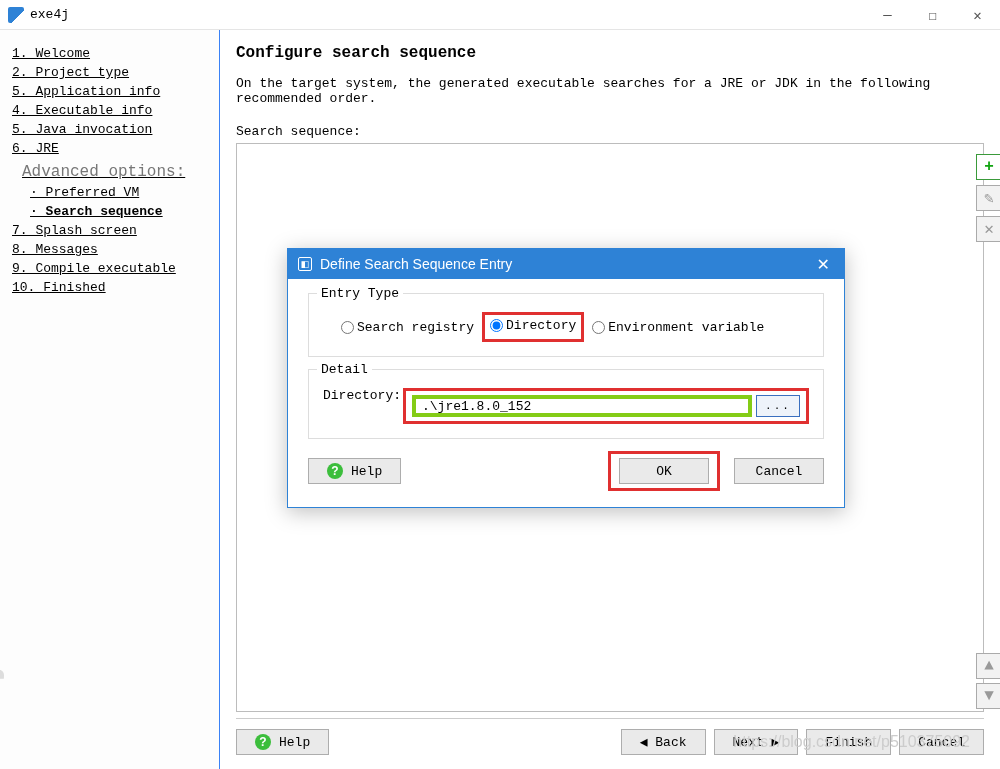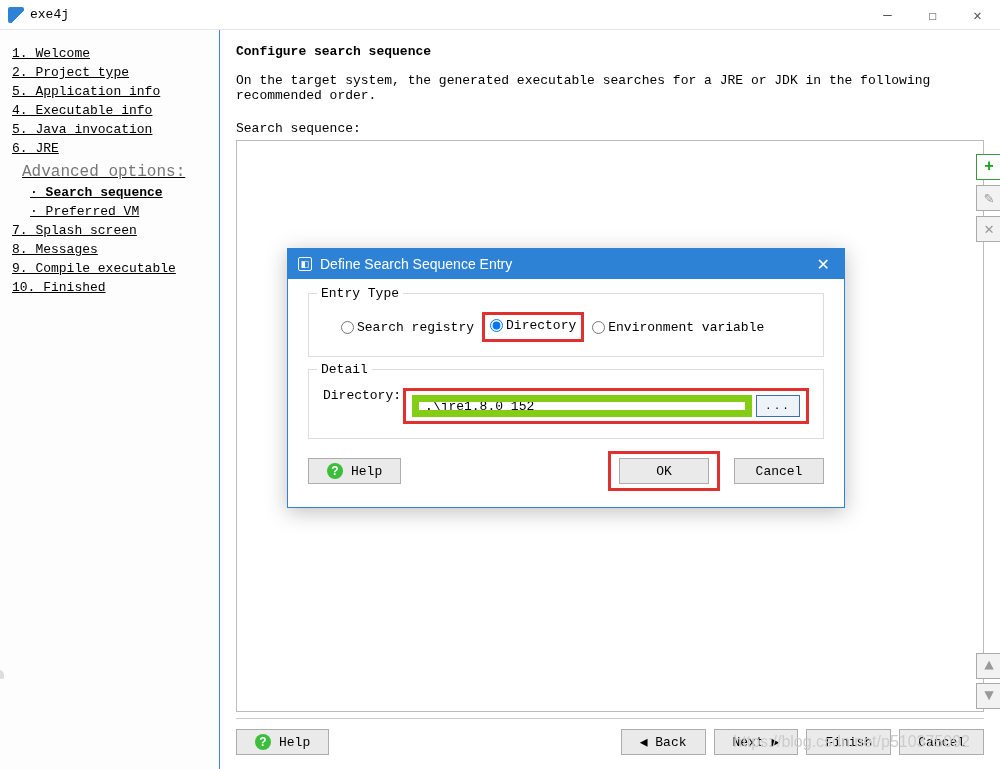--- a/index.html
+++ b/index.html
@@ -62,21 +62,21 @@
     transform: rotate(-90deg);
     transform-origin: left bottom;
   }
   .main {
     flex: 1;
     padding: 14px 16px 10px 16px;
     display: flex;
     flex-direction: column;
     position: relative;
   }
-  .heading { font-size: 13px; font-weight: bold; margin-bottom: 14px; font-family: "Courier New", monospace; }
+  .heading { font-size: 16px; font-weight: bold; margin-bottom: 14px; font-family: "Courier New", monospace; }
   .desc { margin-bottom: 18px; }
   .label-seq { margin-bottom: 4px; }
   .seqbox {
     border: 1px solid #bcbcbc;
     flex: 1;
     background: #fff;
     min-height: 400px;
     position: relative;
   }
   .side-icons {
@@ -159,21 +159,21 @@
   .groupbox-legend {
     position:absolute; top:-8px; left:8px;
     background:#fff; padding:0 4px;
   }
   .radiorow { display:flex; align-items:center; gap:6px; padding-left:18px; flex-wrap: wrap;}
   .radio { display:inline-flex; align-items:center; gap:3px; }
   .radio input { margin:0; }
   .red-box { border: 3px solid #e03030; padding:3px 5px; margin:0 2px;}
   .field-row { display:flex; gap:2px; }
   .input-dir {
-    border:7px solid #84cc16;
+    border:4px solid #84cc16;
     height:22px;
     padding:0 6px;
     font-family:"Courier New", monospace;
     font-size:13px;
     flex:1;
   }
   .browse-btn {
     width:44px; height:22px; border:1px solid #3a6fbf;
     background:#eef3fa;
     font-size:11px; letter-spacing:2px;
@@ -211,22 +211,22 @@
 
 <div class="content-wrap">
   <div class="sidebar">
     <div class="step">1. Welcome</div>
     <div class="step">2. Project type</div>
     <div class="step">5. Application info</div>
     <div class="step">4. Executable info</div>
     <div class="step">5. Java invocation</div>
     <div class="step">6. JRE</div>
     <div class="sub-head">Advanced options:</div>
+    <div class="sub">· Preferred VM</div>
     <div class="sub active">· Search sequence</div>
-    <div class="sub">· Preferred VM</div>
     <div class="step">7. Splash screen</div>
     <div class="step">8. Messages</div>
     <div class="step">9. Compile executable</div>
     <div class="step">10. Finished</div>
     <div class="exe4j-logo">exe4j</div>
   </div>
 
   <div class="main">
     <div class="heading">Configure search sequence</div>
     <div class="desc">On the target system, the generated executable searches for a JRE or JDK in the following recommended order.</div>

